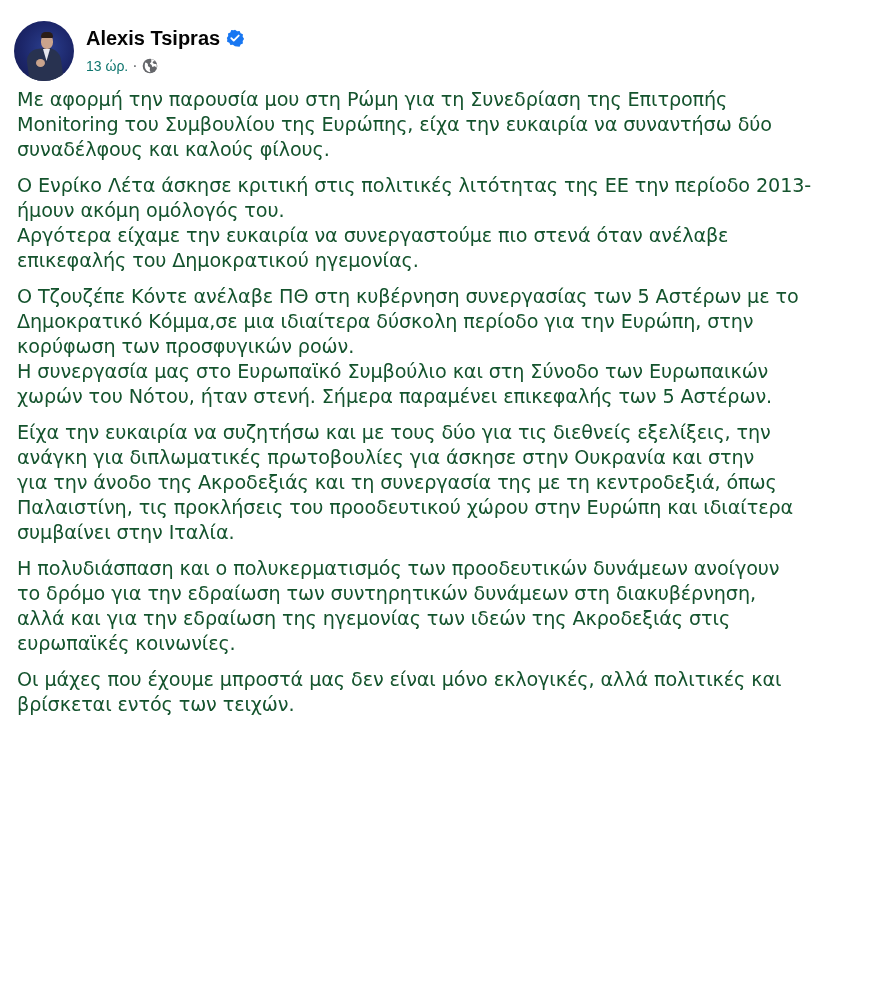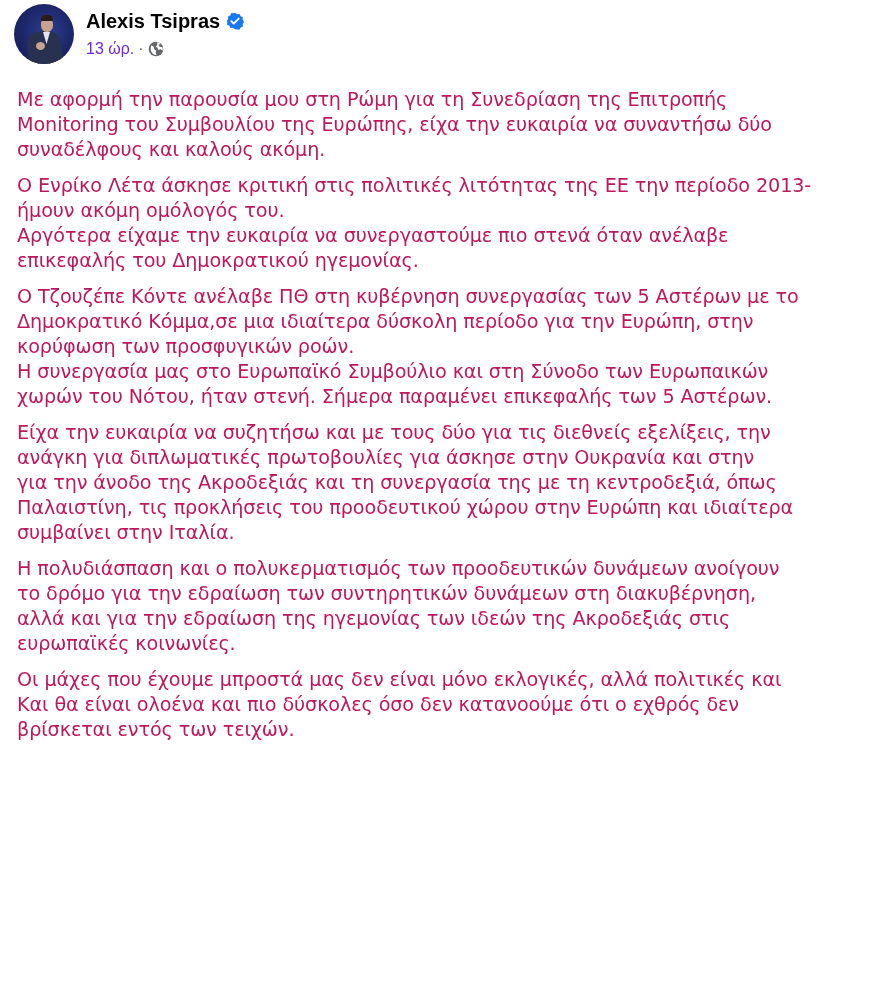--- a/index.html
+++ b/index.html
@@ -19,21 +19,21 @@
       position: absolute;
       left: 0;
       top: 0;
       width: 880px;
       height: 994px;
       background: #ffffff;
     }
     .post-header {
       position: absolute;
       left: 14px;
-      top: 3px;
+      top: 20px;
       height: 62px;
       display: flex;
       align-items: center;
     }
     .avatar {
       width: 60px;
       height: 60px;
       border-radius: 50%;
       background: radial-gradient(circle at 55% 45%, #2b3f8f 0%, #1c2669 55%, #141a4e 100%);
       position: relative;
@@ -111,22 +111,22 @@
       display: inline-block;
     }
     .meta-row {
       display: flex;
       align-items: center;
       height: 24px;
       margin-top: 2px;
     }
     .timestamp {
       font-family: "Liberation Sans", sans-serif;
-      font-size: 16px;
-      color: #6d28d9;
+      font-size: 14px;
+      color: #0f766e;
       line-height: 24px;
     }
     .meta-sep {
       font-family: "Liberation Sans", sans-serif;
       font-size: 16px;
       color: #65676b;
       margin: 0 4px;
     }
     .globe-icon {
       width: 16px;
@@ -141,21 +141,21 @@
     }
     .para {
       margin: 0 0 11px 0;
     }
     .line {
       display: block;
       white-space: nowrap;
       font-family: "DejaVu Sans", sans-serif;
       font-size: 19.2px;
       line-height: 25px;
-      color: #be185d;
+      color: #14532d;
       letter-spacing: -0.1px;
     }
   </style>
 </head>
 <body>
 
 <div class="post">
 
   <div class="post-header">
     <div class="avatar">
@@ -186,21 +186,21 @@
           </svg>
         </span>
       </div>
     </div>
   </div>
 
   <div class="post-body">
     <div class="para">
       <span class="line">Με αφορμή την παρουσία μου στη Ρώμη για τη Συνεδρίαση της Επιτροπής</span>
       <span class="line">Monitoring του Συμβουλίου της Ευρώπης, είχα την ευκαιρία να συναντήσω δύο</span>
-      <span class="line">συναδέλφους και καλούς ακόμη.</span>
+      <span class="line">συναδέλφους και καλούς φίλους.</span>
     </div>
     <div class="para">
       <span class="line">Ο Ενρίκο Λέτα άσκησε κριτική στις πολιτικές λιτότητας της ΕΕ την περίοδο 2013-</span>
       <span class="line">ήμουν ακόμη ομόλογός του.</span>
       <span class="line">Αργότερα είχαμε την ευκαιρία να συνεργαστούμε πιο στενά όταν ανέλαβε</span>
       <span class="line">επικεφαλής του Δημοκρατικού ηγεμονίας.</span>
     </div>
     <div class="para">
       <span class="line">Ο Τζουζέπε Κόντε ανέλαβε ΠΘ στη κυβέρνηση συνεργασίας των 5 Αστέρων με το</span>
       <span class="line">Δημοκρατικό Κόμμα,σε μια ιδιαίτερα δύσκολη περίοδο για την Ευρώπη, στην</span>
@@ -216,18 +216,17 @@
       <span class="line">συμβαίνει στην Ιταλία.</span>
     </div>
     <div class="para">
       <span class="line">Η πολυδιάσπαση και ο πολυκερματισμός των προοδευτικών δυνάμεων ανοίγουν</span>
       <span class="line">το δρόμο για την εδραίωση των συντηρητικών δυνάμεων στη διακυβέρνηση,</span>
       <span class="line">αλλά και για την εδραίωση της ηγεμονίας των ιδεών της Ακροδεξιάς στις</span>
       <span class="line">ευρωπαϊκές κοινωνίες.</span>
     </div>
     <div class="para">
       <span class="line">Οι μάχες που έχουμε μπροστά μας δεν είναι μόνο εκλογικές, αλλά πολιτικές και</span>
-      <span class="line">Και θα είναι ολοένα και πιο δύσκολες όσο δεν κατανοούμε ότι ο εχθρός δεν</span>
       <span class="line">βρίσκεται εντός των τειχών.</span>
     </div>
   </div>
 
 </div>
 
 </body></html>

